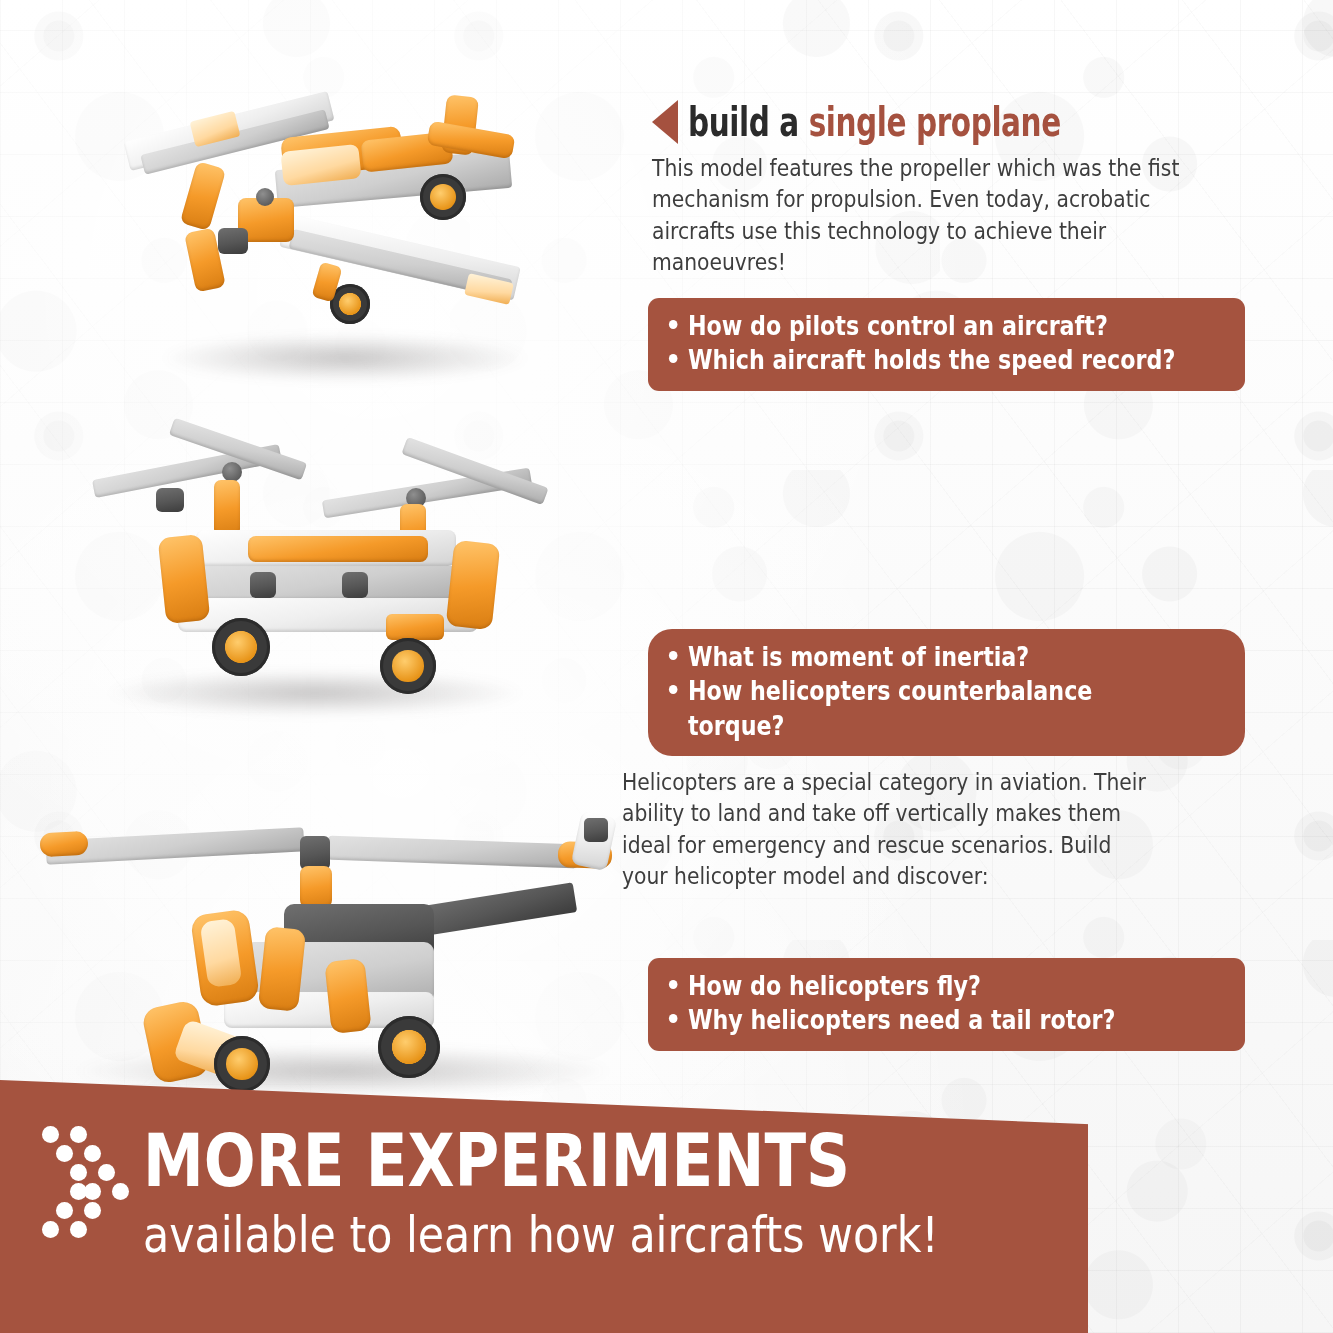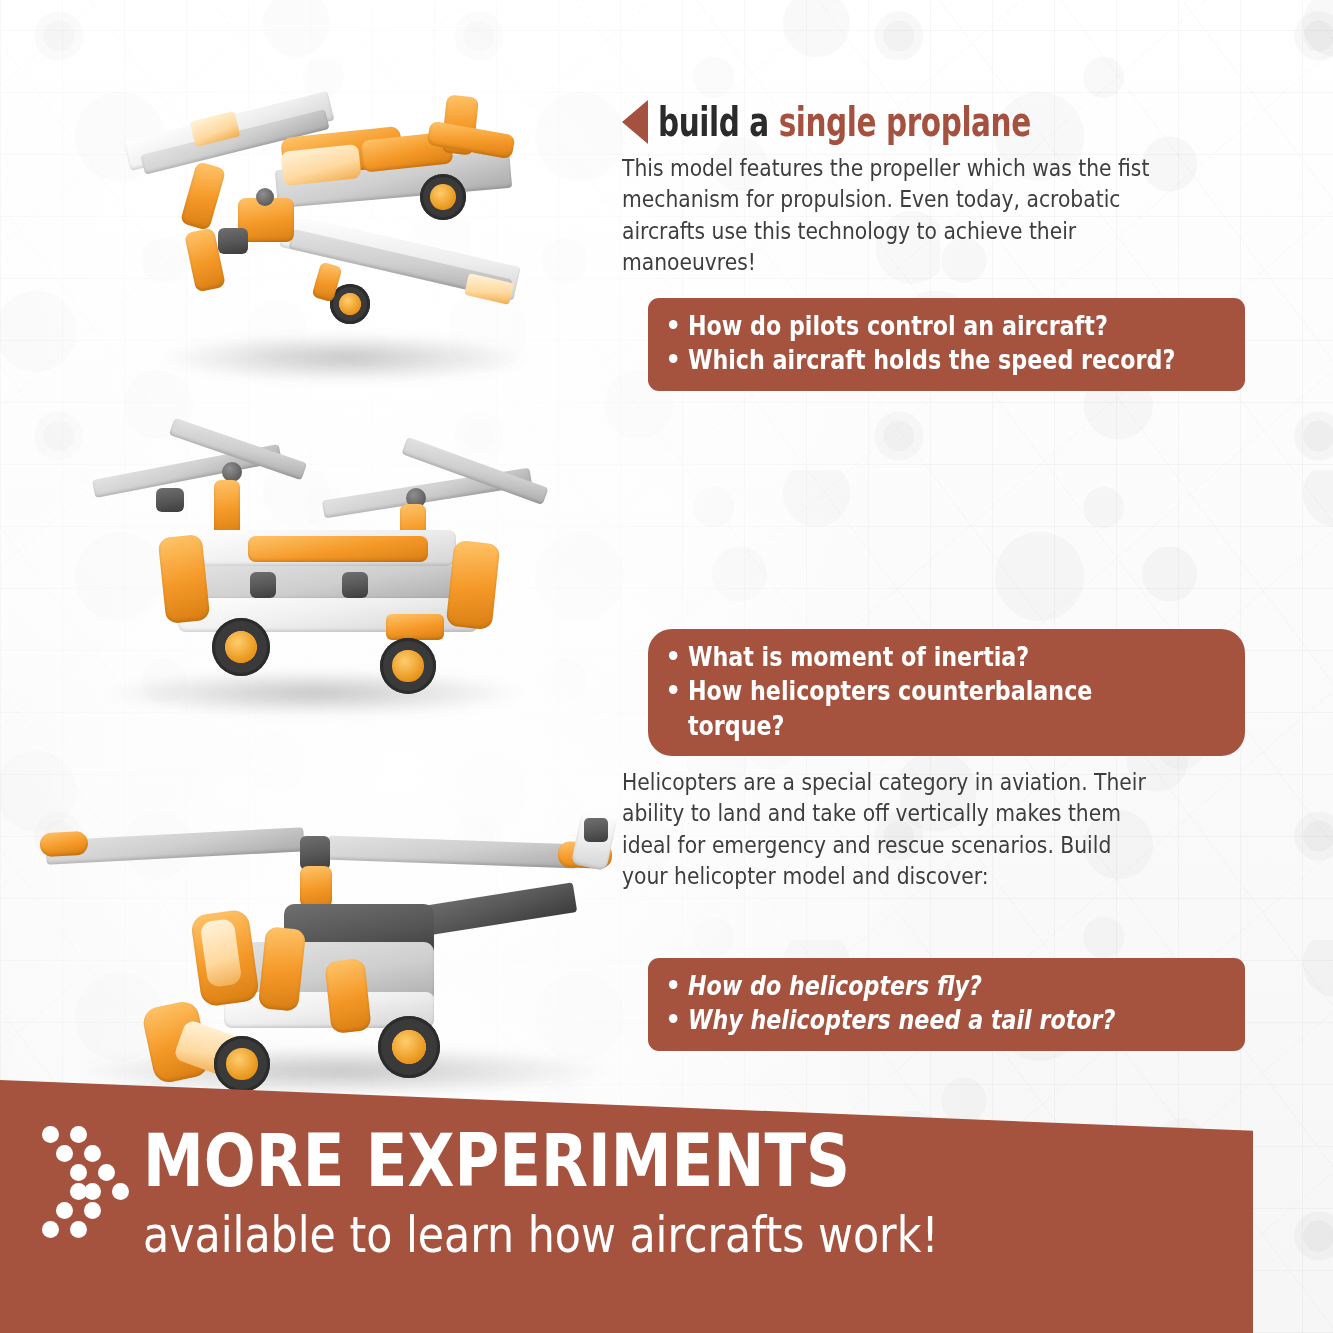--- a/index.html
+++ b/index.html
@@ -110,21 +110,21 @@
     font-size:26px;line-height:1.32;
     transform:scaleX(0.95);transform-origin:left center;
   }
   .qdot{
     flex:0 0 auto;width:9px;height:9px;border-radius:50%;
     background:#ffffff;position:relative;top:-6px;
   }
 
   
   .banner{
-    position:absolute;left:0;bottom:0;width:1253px;height:275px;
+    position:absolute;left:0;bottom:0;width:1088px;height:275px;
     background:#a5533f;
     clip-path:polygon(0 22px, 1333px 76px, 1333px 275px, 0 275px);
   }
   .banner-inner{position:absolute;left:0;top:0;width:100%;height:100%;}
   .logo-dots{position:absolute;left:42px;top:68px;width:100px;height:112px;}
   .logo-dots i{position:absolute;width:17px;height:17px;border-radius:50%;background:#ffffff;display:block;}
   .banner-title{
     position:absolute;left:143px;top:66px;
     color:#ffffff;font-weight:bold;
     font-family:"Liberation Sans Narrow","DejaVu Sans Condensed","Liberation Sans", sans-serif;
@@ -230,21 +230,21 @@
     <div class="bar cream" style="left:176px;top:128px;width:34px;height:66px;border-radius:12px;transform:rotate(-8deg);"></div>
     <div class="bar orange" style="left:120px;top:212px;width:56px;height:76px;border-radius:16px;transform:rotate(-12deg);"></div>
     <div class="bar cream" style="left:150px;top:236px;width:62px;height:42px;border-radius:10px;transform:rotate(20deg);"></div>
     <div class="bar orange" style="left:234px;top:136px;width:40px;height:82px;border-radius:12px;transform:rotate(6deg);"></div>
     <div class="bar orange" style="left:300px;top:168px;width:40px;height:72px;border-radius:12px;transform:rotate(-6deg);"></div>
 
     <div class="wheel" style="left:350px;top:224px;width:62px;height:62px;"></div>
     <div class="wheel" style="left:186px;top:244px;width:56px;height:56px;"></div>
   </div>
 
-  <div class="section" style="top:100px;">
+  <div class="section" style="top:100px;margin-left:30px;">
     <div class="head-row">
       <div class="tri"></div>
       <div class="head"><span class="k1">build a </span><span class="k2">single proplane</span></div>
     </div>
     <div class="body-text">This model features the propeller which was the fist mechanism for propulsion. Even today, acrobatic aircrafts use this technology to achieve their manoeuvres!</div>
   </div>
   <div class="qbox" style="top:298px;">
     <div class="qrow">
         <span class="qdot"></span>
         <span>How do pilots control an aircraft?</span>
@@ -262,21 +262,21 @@
       </div>
     <div class="qrow">
         <span class="qdot"></span>
         <span>How helicopters counterbalance torque?</span>
       </div>
   </div>
 
   <div class="section" style="top:758px;">
     <div class="body-text">Helicopters are a special category in aviation. Their ability to land and take off vertically makes them ideal for emergency and rescue scenarios. Build your helicopter model and discover:</div>
   </div>
-  <div class="qbox" style="top:958px;font-style:italic;">
+  <div class="qbox" style="top:958px;">
     <div class="qrow">
         <span class="qdot"></span>
         <span>How do helicopters fly?</span>
       </div>
     <div class="qrow">
         <span class="qdot"></span>
         <span>Why helicopters need a tail rotor?</span>
       </div>
   </div>
 

